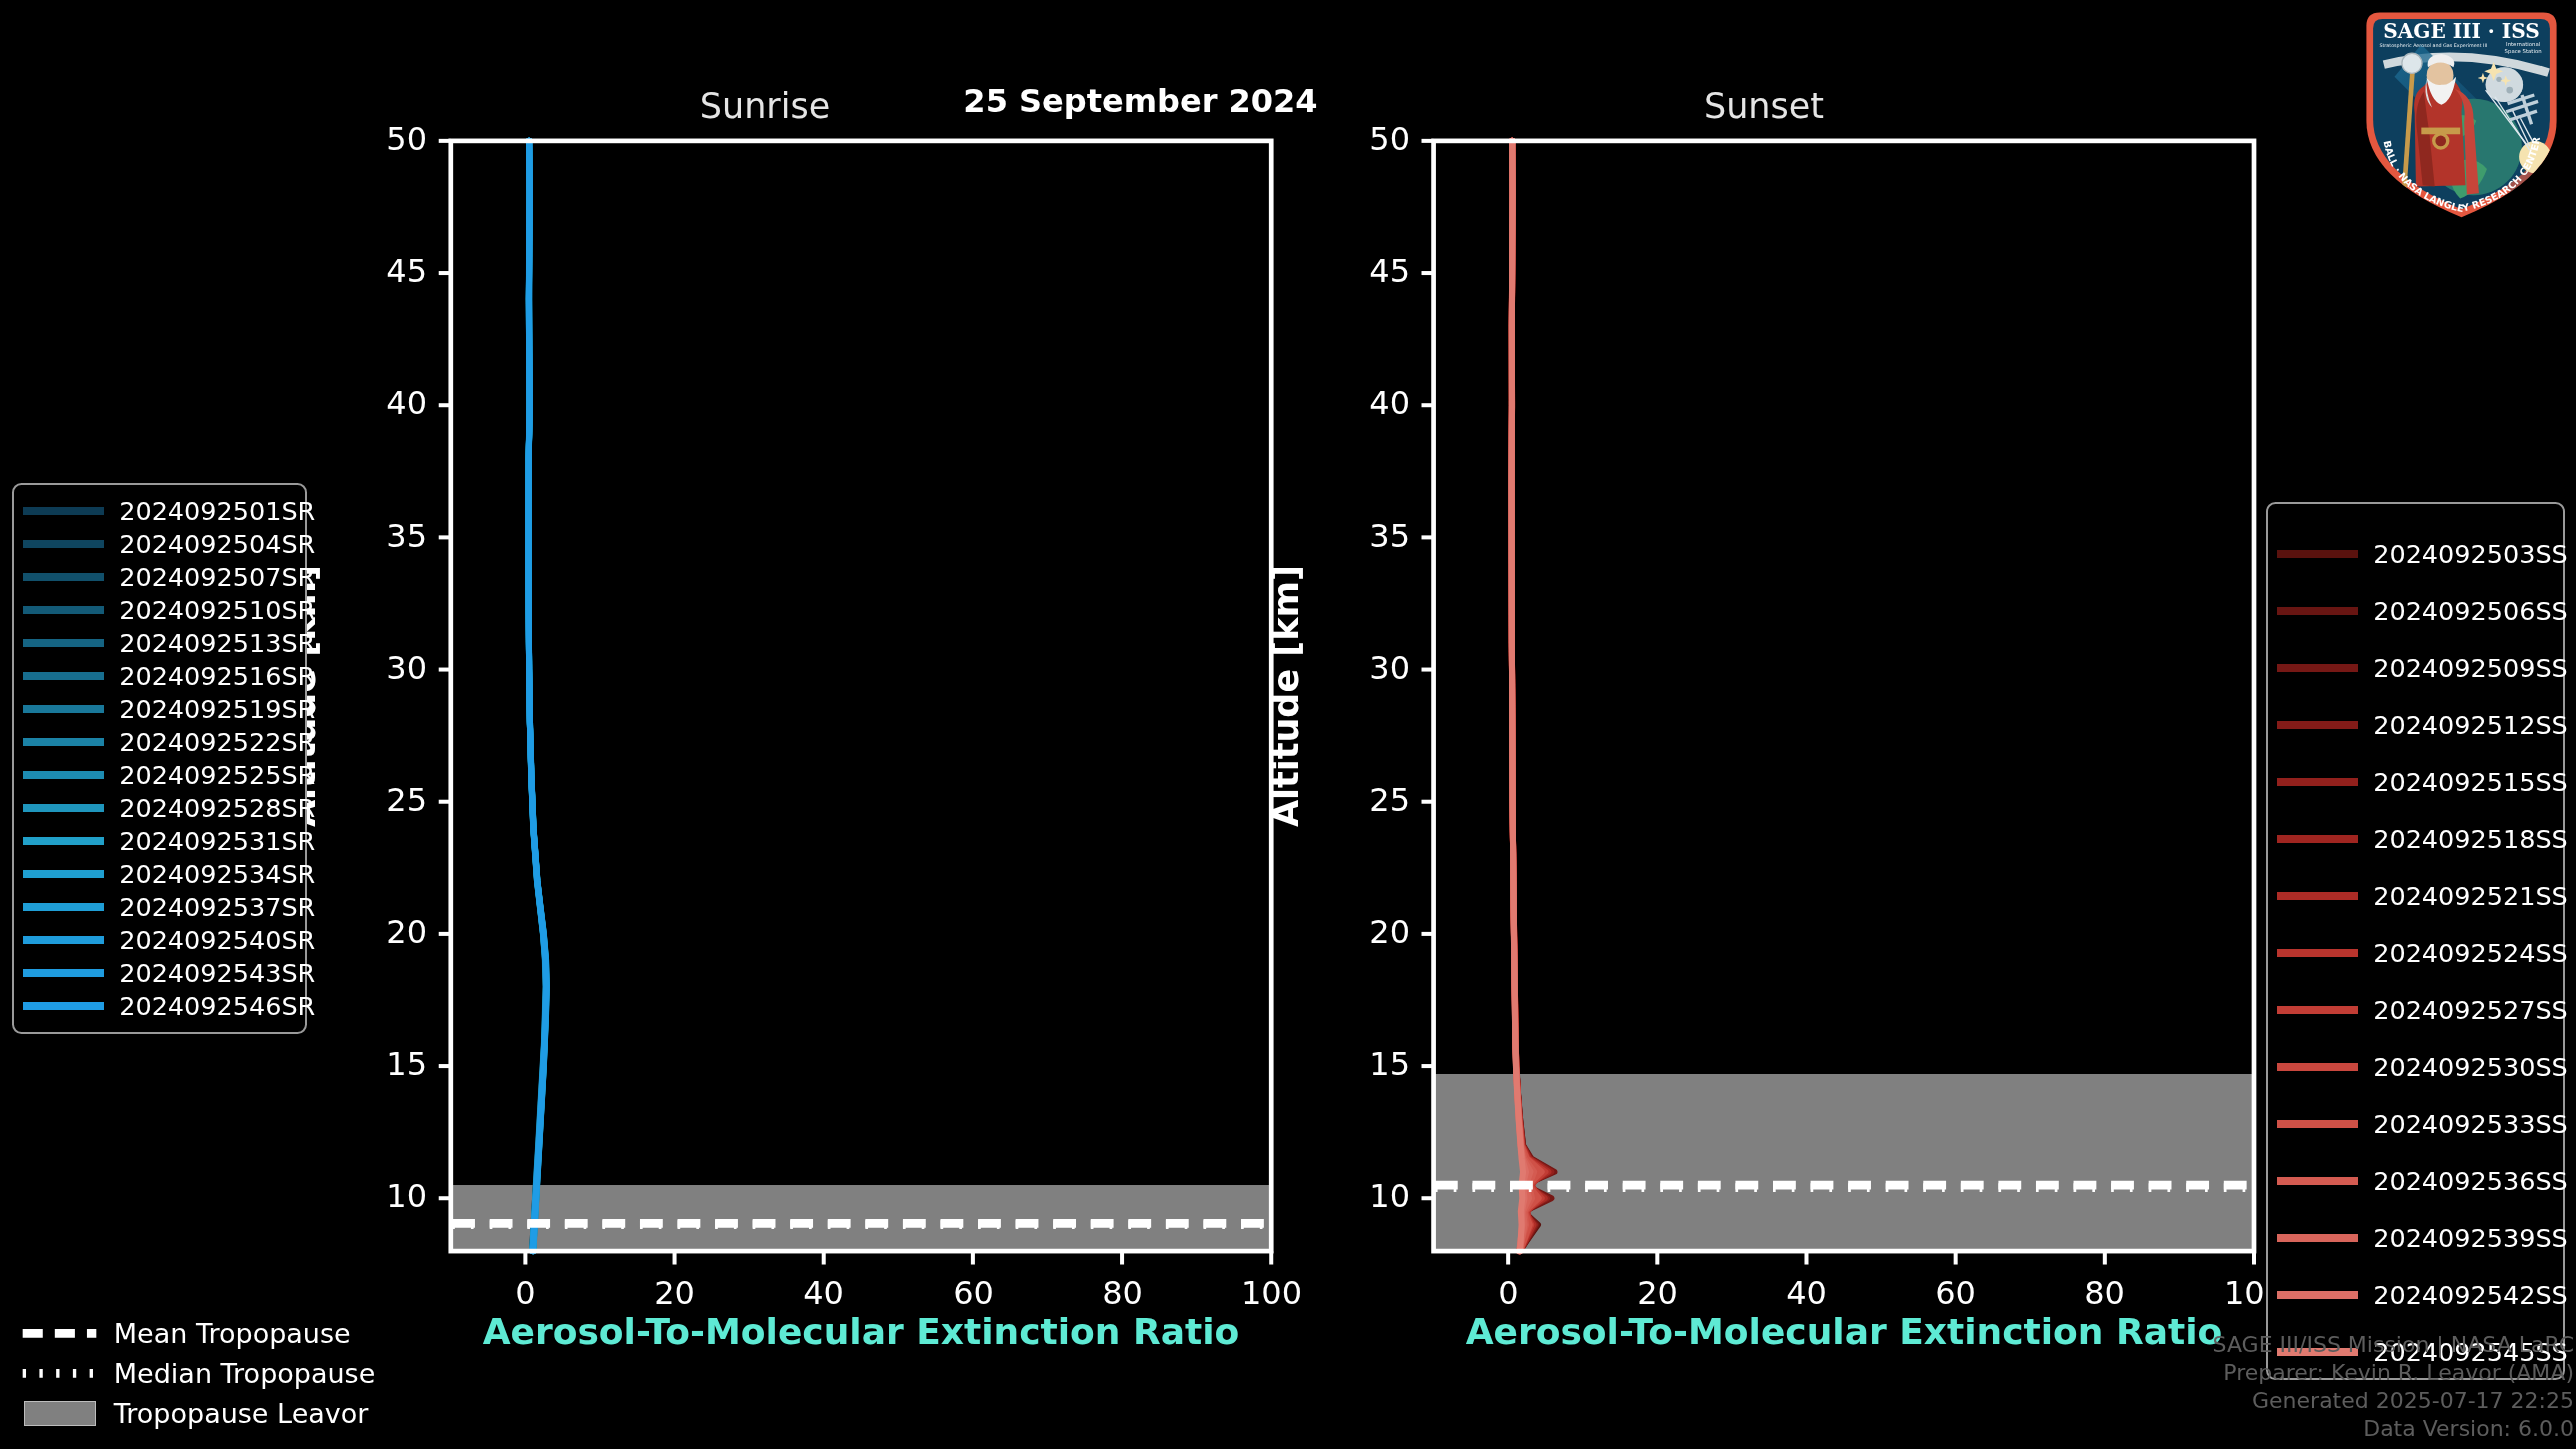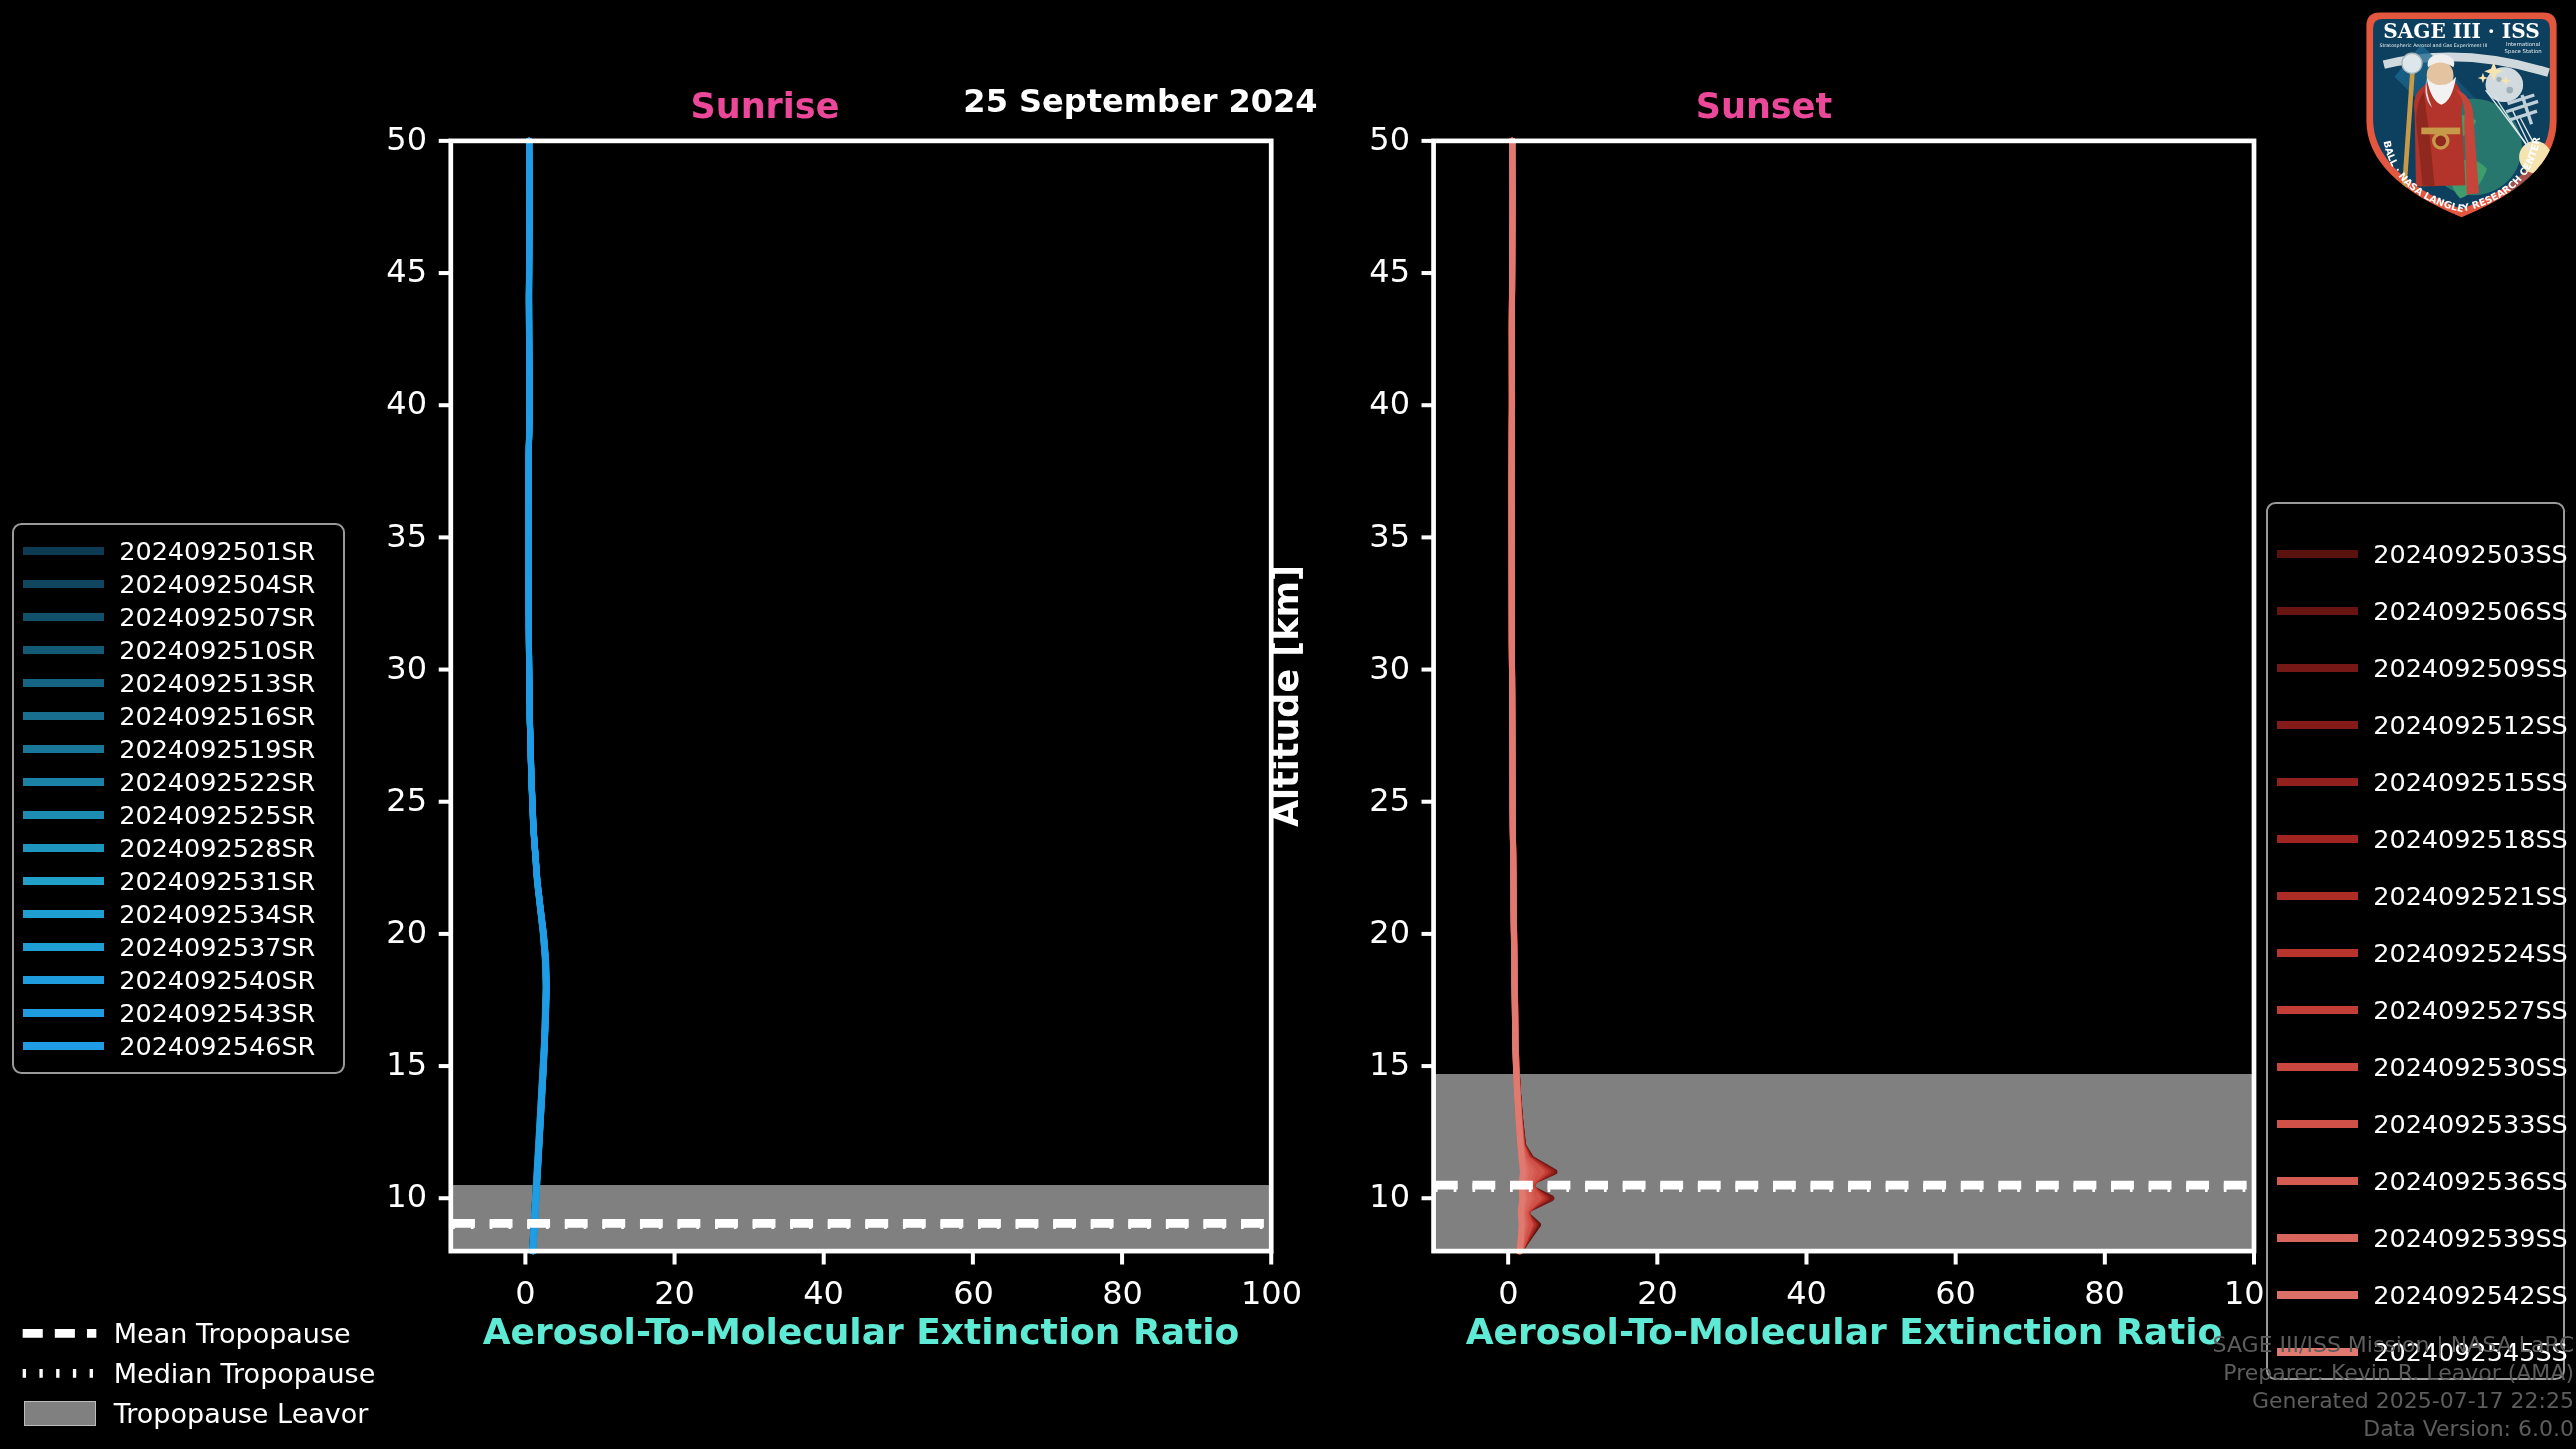--- a/index.html
+++ b/index.html
@@ -20,21 +20,21 @@
     white-space: nowrap;
   }
   .subtitle {
     position: absolute; left: 0; top: 82px; width: 2281px;
     text-align: center;
     color: #ffffff; font-size: 32px; font-weight: bold;
     white-space: nowrap;
   }
   .panel-head {
     position: absolute; top: 86px;
-    color: #ec4899; font-size: 35px; font-weight: bold;
+    color: #e5e5e5; font-size: 35px; font-weight: normal;
     text-align: center; white-space: nowrap;
   }
   #sunrise-head { left: 671px; width: 188px; }
   #sunset-head  { left: 1670px; width: 188px; }
 
   .axis-ylabel {
     position: absolute;
     color: #fff; font-size: 35px; font-weight: bold;
     transform-origin: 50% 50%;
     transform: rotate(-90deg);
@@ -66,21 +66,21 @@
   }
   .series-legend .row {
     display: flex; align-items: center; height: 33px;
   }
   .series-legend .swatch {
     width: 81px; height: 7.4px; flex: 0 0 81px; margin-right: 14.8px;
   }
   .series-legend .lbl {
     color: #ffffff; font-size: 25.5px; white-space: nowrap;
   }
-  #legend-left { left: 12px; top: 483px; width: 333px; margin-top: 40px; }
+  #legend-left { left: 12px; top: 483px; width: 295px; }
   #legend-right { left: 2266px; top: 502px; width: 299px; }
   #legend-right .row { justify-content: flex-start; margin-top: 24px; }
 
   
   #tropo-legend {
     position: absolute; left: 20px; top: 1313px; width: 349px;
   }
   #tropo-legend .trow { display: flex; align-items: center; height: 40px; }
   #tropo-legend .tsw { width: 79px; flex: 0 0 79px; margin-right: 14.8px; display:flex; align-items:center; justify-content:center;}
   #tropo-legend .tlbl { color:#fff; font-size: 27px; white-space: nowrap; }

